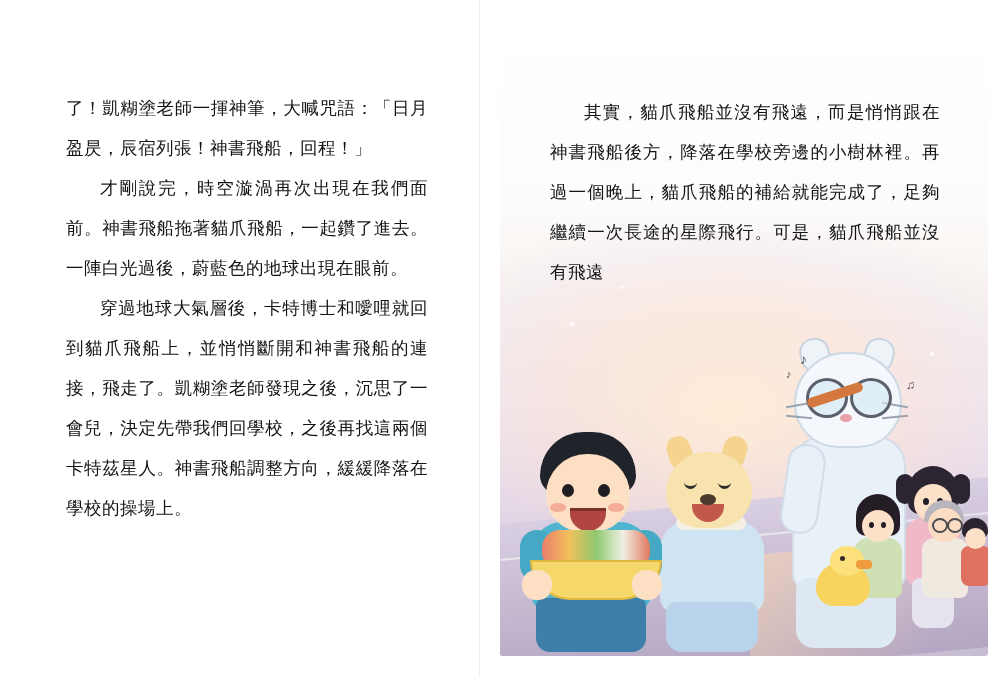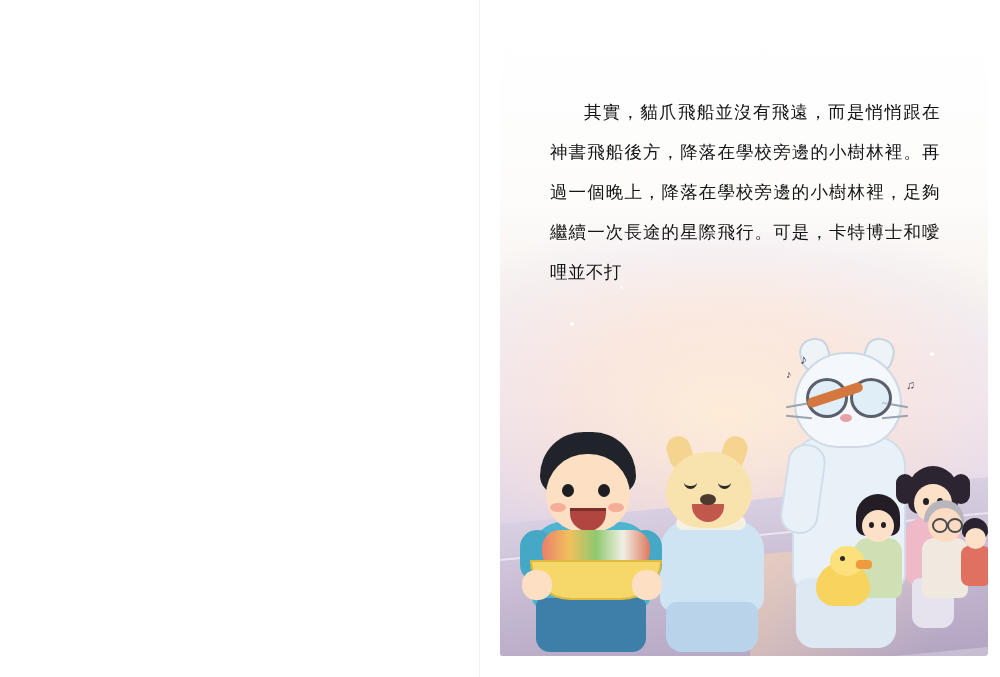--- a/index.html
+++ b/index.html
@@ -213,20 +213,25 @@
     width: 1px; height: 677px;
     background: #f1f1f1;
   }
 </style>
 </head>
 <body>
 
 <div id="page">
 
   <div class="left-page">
+    <div class="text-block">
+      <p class="para">了！凱糊塗老師一揮神筆，大喊咒語：「日月盈昃，辰宿列張！神書飛船，回程！」</p>
+      <p class="para indent">才剛說完，時空漩渦再次出現在我們面前。神書飛船拖著貓爪飛船，一起鑽了進去。一陣白光過後，蔚藍色的地球出現在眼前。</p>
+      <p class="para indent">穿過地球大氣層後，卡特博士和噯哩就回到貓爪飛船上，並悄悄斷開和神書飛船的連接，飛走了。凱糊塗老師發現之後，沉思了一會兒，決定先帶我們回學校，之後再找這兩個卡特茲星人。神書飛船調整方向，緩緩降落在學校的操場上。</p>
+    </div>
   </div>
 
   <div class="gutter"></div>
 
   <div class="right-page">
     <div class="illus-frame">
 
       <div class="scene">
         <div class="sky-glow"></div>
         <div class="ground"></div>
@@ -309,18 +314,18 @@
         <div class="sh boy-eye-l"></div>
         <div class="sh boy-eye-r"></div>
         <div class="sh boy-mouth"></div>
         <div class="sh boy-food"></div>
         <div class="sh boy-plate"></div>
         <div class="sh boy-arm-l"></div>
         <div class="sh boy-arm-r"></div>
       </div>
 
       <div class="right-text">
-        <p class="para indent">其實，貓爪飛船並沒有飛遠，而是悄悄跟在神書飛船後方，降落在學校旁邊的小樹林裡。再過一個晚上，降落在學校旁邊的小樹林裡，足夠繼續一次長途的星際飛行。可是，卡特博士和噯哩並不打</p>
+        <p class="para indent">其實，貓爪飛船並沒有飛遠，而是悄悄跟在神書飛船後方，降落在學校旁邊的小樹林裡。再過一個晚上，貓爪飛船的補給就能完成了，足夠繼續一次長途的星際飛行。可是，貓爪飛船並沒有飛遠</p>
       </div>
     </div>
   </div>
 
 </div>
 
 </body></html>

